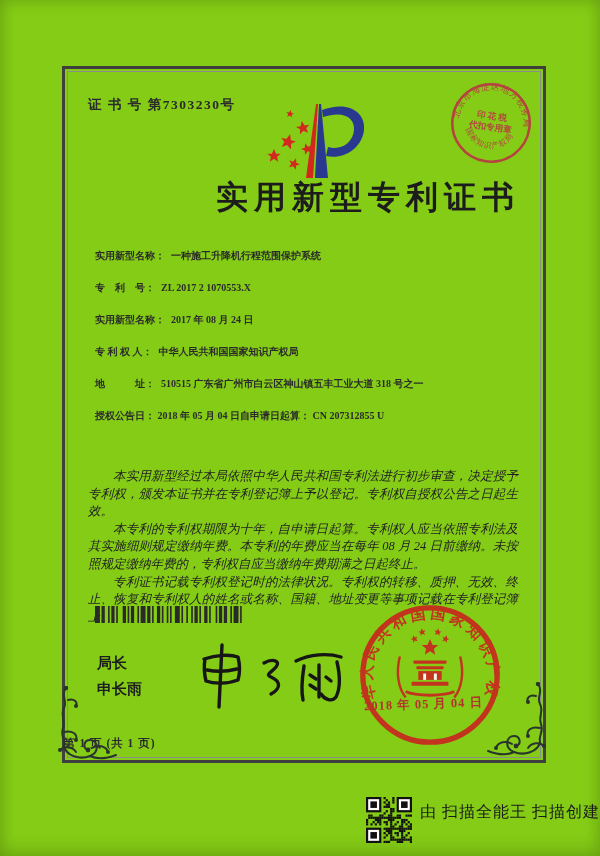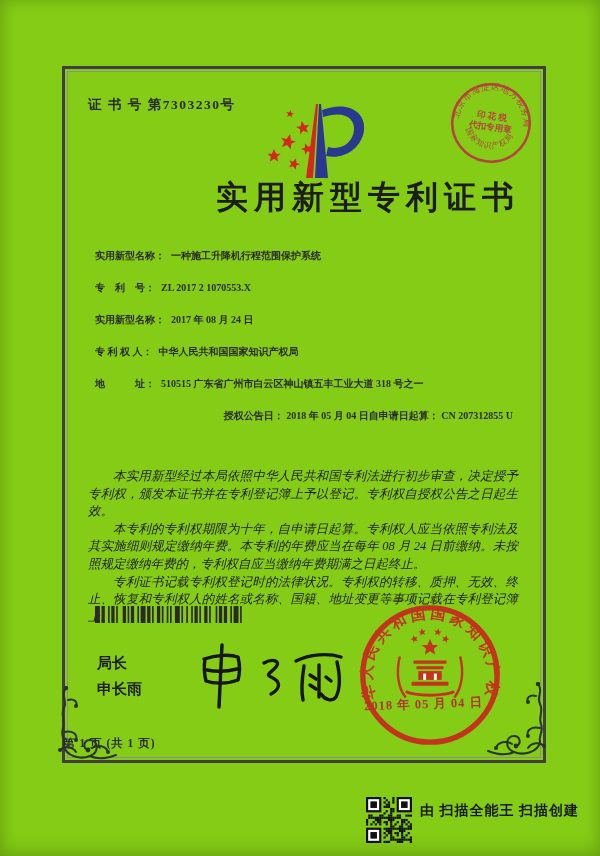--- a/index.html
+++ b/index.html
@@ -10,39 +10,39 @@
   .frame{position:absolute;left:62px;top:66px;width:478px;height:691px;border:3px solid #3f3f3f;}
   .frame-inner{position:absolute;inset:2px;border:1px solid #8d8d8d;}
   .cert-no{position:absolute;left:88px;top:96px;font-size:13.5px;font-weight:700;color:#2b2b2b;letter-spacing:1.5px;}
   .logo{position:absolute;left:250px;top:98px;width:126px;height:92px;}
   .title{position:absolute;left:80px;right:80px;top:176px;text-align:right;font-size:32px;font-weight:700;
          color:#1c1c1c;letter-spacing:6px;}
   .fields{position:absolute;left:95px;top:247px;width:418px;font-size:10px;font-weight:700;color:#2b2b2b;}
   .row{margin-bottom:15px;line-height:17px;display:flex;}
   .row .lbl{flex:0 0 auto;white-space:pre;}
   .row .val{flex:1 1 auto;margin-left:6px;}
-  .grant{display:flex;justify-content:flex-end;margin-top:2px;line-height:17px;}
+  .grant{display:flex;justify-content:flex-start;margin-top:2px;line-height:17px;}
   .paras{position:absolute;left:88px;top:468px;width:430px;font-size:12.5px;line-height:17.6px;
          font-style:italic;font-weight:400;color:#222;text-align:justify;}
   .paras p{margin:0;text-indent:2em;}
   .barcode{position:absolute;left:95px;top:606px;width:150px;height:17px;}
   .signer{position:absolute;left:97px;top:650px;font-family:"Liberation Sans","DejaVu Sans",sans-serif;
           font-weight:700;font-size:15px;color:#1e1e1e;line-height:26px;}
   .signature{position:absolute;left:192px;top:640px;width:155px;height:72px;}
   .seal{position:absolute;left:357px;top:602px;width:146px;height:146px;}
   .seal-date{position:absolute;left:364px;top:696px;width:130px;font-size:12.5px;font-weight:700;
              color:#b3332a;letter-spacing:1px;transform:rotate(-2deg);}
   .page-footer{position:absolute;left:63px;width:477px;top:736px;text-align:left;font-size:11.5px;
                font-weight:600;color:#2b2b2b;letter-spacing:1px;}
   .ornament{position:absolute;width:72px;height:78px;}
   .orn-left{left:46px;top:686px;}
   .orn-right{left:486px;top:682px;transform:scaleX(-1);}
   .stamp{position:absolute;left:448px;top:80px;width:86px;height:86px;transform:rotate(8deg);}
   .qr{position:absolute;left:366px;top:797px;width:46px;height:46px;}
-  .scan-text{position:absolute;left:420px;top:802px;font-size:14px;font-weight:700;color:#1a1a1a;letter-spacing:1px;}
+  .scan-text{position:absolute;left:420px;top:802px;font-size:16px;font-weight:400;color:#1a1a1a;letter-spacing:1px;}
   .red{fill:var(--seal-red,#c8281e);}
   .stampred{fill:var(--stamp-red,#b5443f);}
   text{font-family:"Liberation Serif","DejaVu Serif",serif;}
 </style>
 </head>
 <body>
 
 <div id="page">
 
   <div class="frame">

